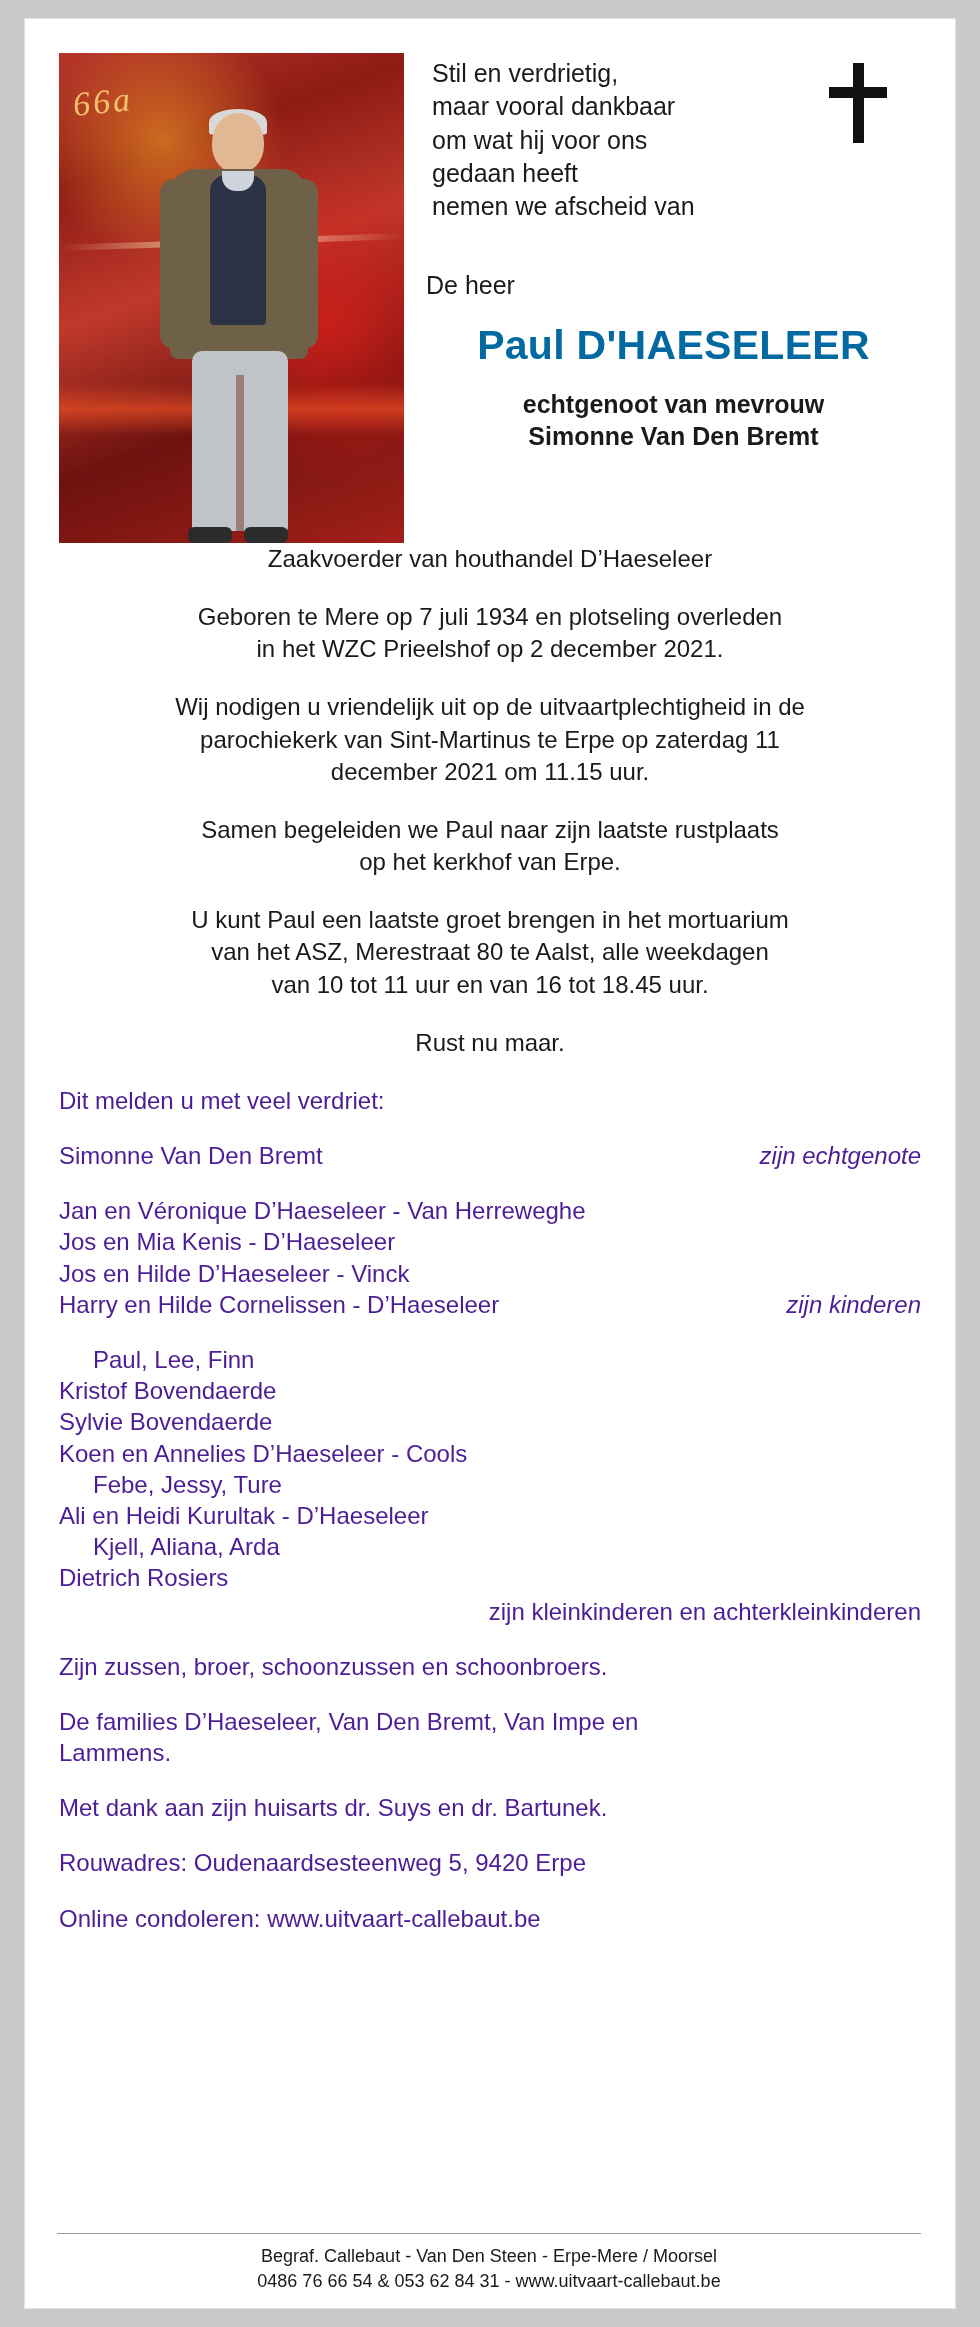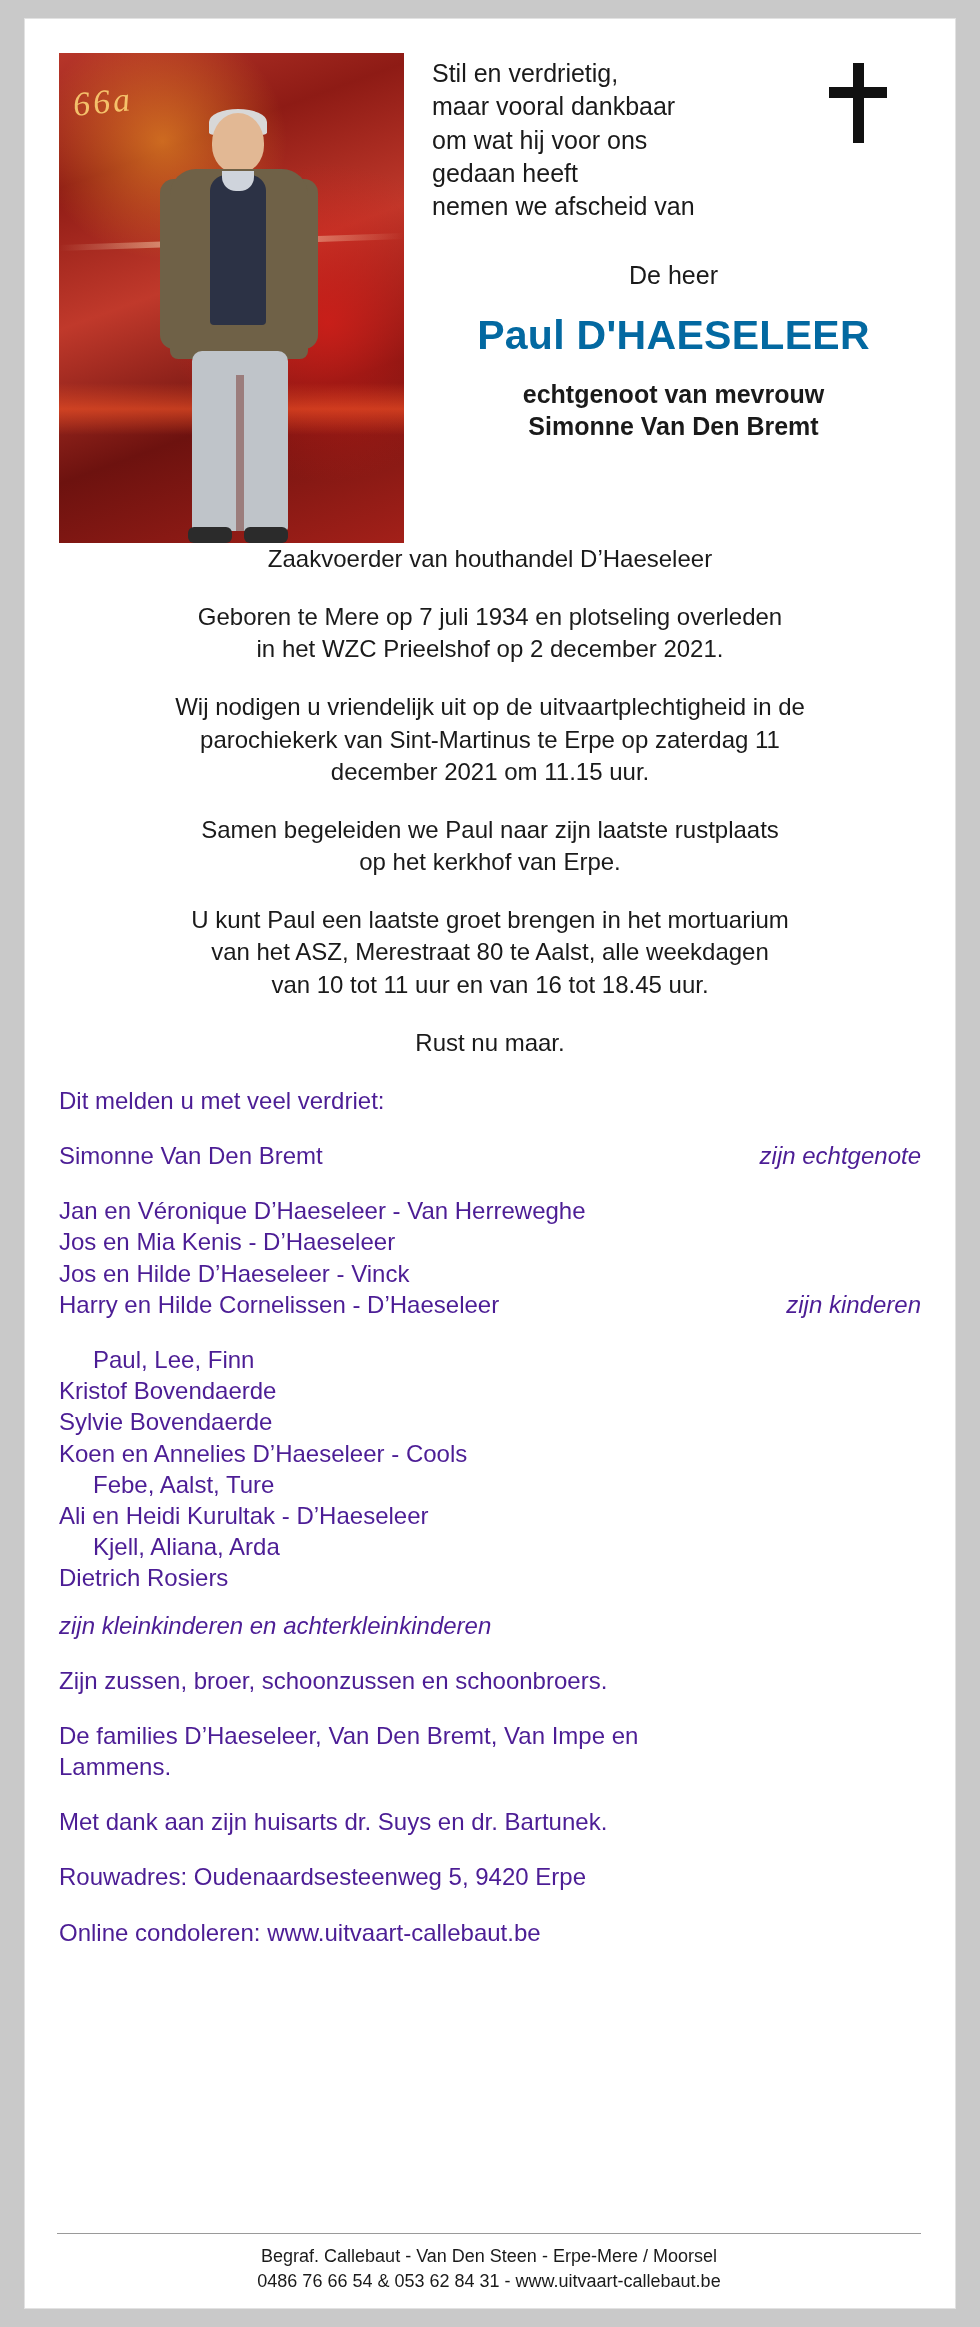--- a/index.html
+++ b/index.html
@@ -175,24 +175,24 @@
     background: #111;
   }
   .intro {
     font-size: 25px;
     line-height: 1.33;
     color: #1a1a1a;
     padding-top: 4px;
     padding-left: 6px;
   }
   .deheer {
-    text-align: center;
+    text-align: left;
     font-size: 25px;
     color: #1a1a1a;
-    margin-top: 38px;
+    margin-top: 48px;
   }
   .name {
     text-align: center;
     font-size: 41px;
     font-weight: bold;
     letter-spacing: 0.3px;
     color: #0369a1;
     margin-top: 22px;
   }
   .spouse {
@@ -231,23 +231,22 @@
     align-items: baseline;
   }
   .mourn .role {
     font-style: italic;
     white-space: nowrap;
     padding-left: 24px;
   }
   .mourn .block { margin-bottom: 24px; }
   .mourn .indent { padding-left: 34px; }
   .mourn .role-right {
-    text-align: left;
-    font-style: italic;
-    margin-top: 16px;
+    text-align: right;
+    margin-top: 2px;
   }
 
   
   .footer {
     position: absolute;
     left: 32px;
     right: 34px;
     bottom: 14px;
     border-top: 1px solid #9a9a9a;
     padding-top: 10px;
@@ -337,21 +336,21 @@
           <span>Harry en Hilde Cornelissen - D’Haeseleer</span>
           <span class="role">zijn kinderen</span>
         </div>
       </div>
 
       <div class="block">
         <div class="indent">Paul, Lee, Finn</div>
         <div>Kristof Bovendaerde</div>
         <div>Sylvie Bovendaerde</div>
         <div>Koen en Annelies D’Haeseleer - Cools</div>
-        <div class="indent">Febe, Aalst, Ture</div>
+        <div class="indent">Febe, Jessy, Ture</div>
         <div>Ali en Heidi Kurultak - D’Haeseleer</div>
         <div class="indent">Kjell, Aliana, Arda</div>
         <div>Dietrich Rosiers</div>
         <div class="role-right">zijn kleinkinderen en achterkleinkinderen</div>
       </div>
 
       <div class="block">Zijn zussen, broer, schoonzussen en schoonbroers.</div>
       <div class="block" style="white-space: pre-line;">De families D’Haeseleer, Van Den Bremt, Van Impe en
 Lammens.</div>
       <div class="block">Met dank aan zijn huisarts dr. Suys en dr. Bartunek.</div>

